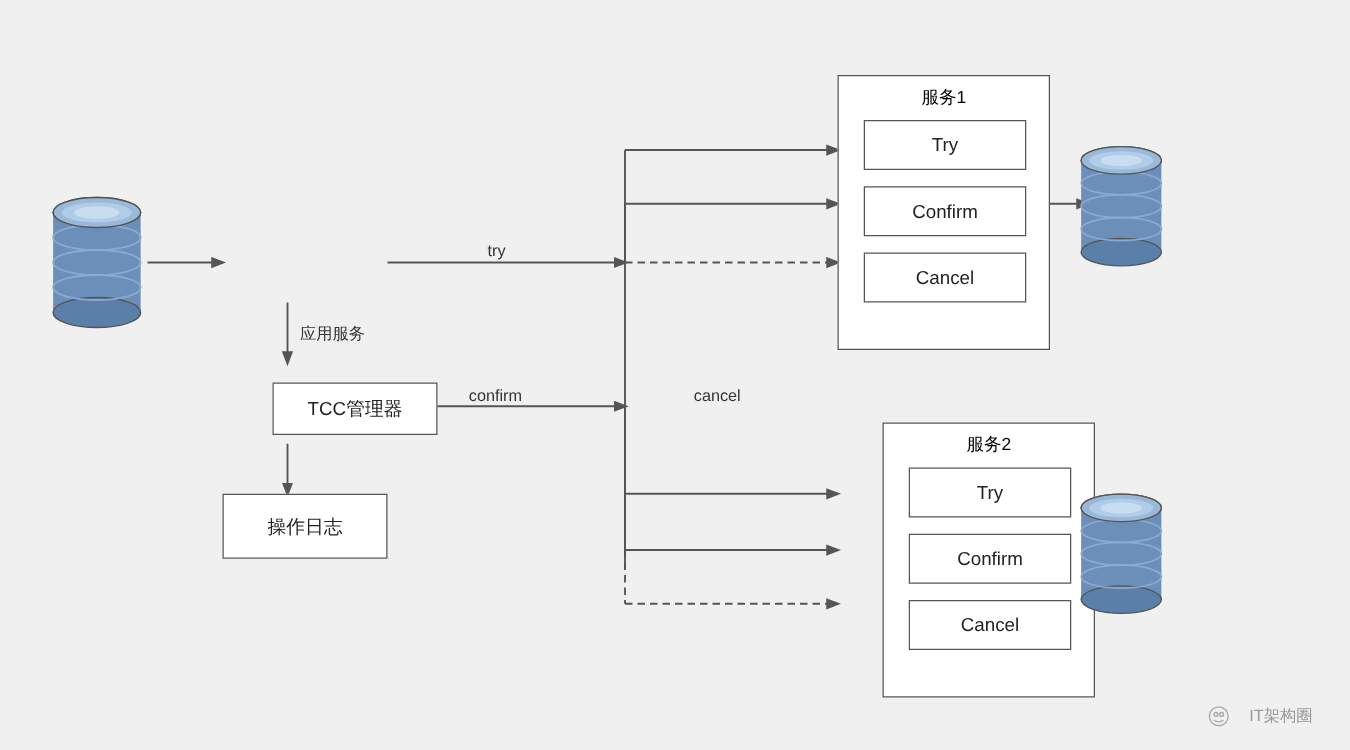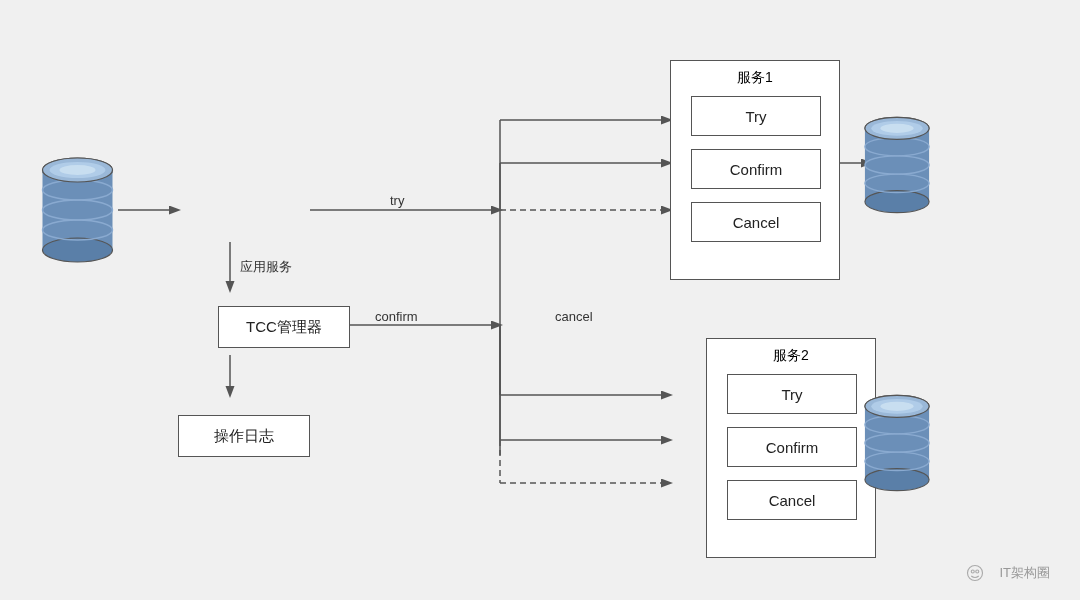--- a/index.html
+++ b/index.html
@@ -150,21 +150,21 @@
 
 
   <div class="arrow-label" style="left:240px; top:258px;">
     <span>应用服务</span>
   </div>
 
   <div class="box" style="left:178px; top:306px; width:132px; height:42px; font-size:15px;margin-left:40px;">
     <span>TCC管理器</span>
   </div>
 
-  <div class="box" style="left:178px; top:395px; width:132px; height:42px; font-size:15px;margin-top:20px;">
+  <div class="box" style="left:178px; top:395px; width:132px; height:52px; font-size:15px;">
     <span>操作日志</span>
   </div>
 
   <div class="arrow-label" style="left:390px; top:193px;">
     <span>try</span>
   </div>
 
   <div class="arrow-label" style="left:375px; top:309px;">
     <span>confirm</span>
   </div>

